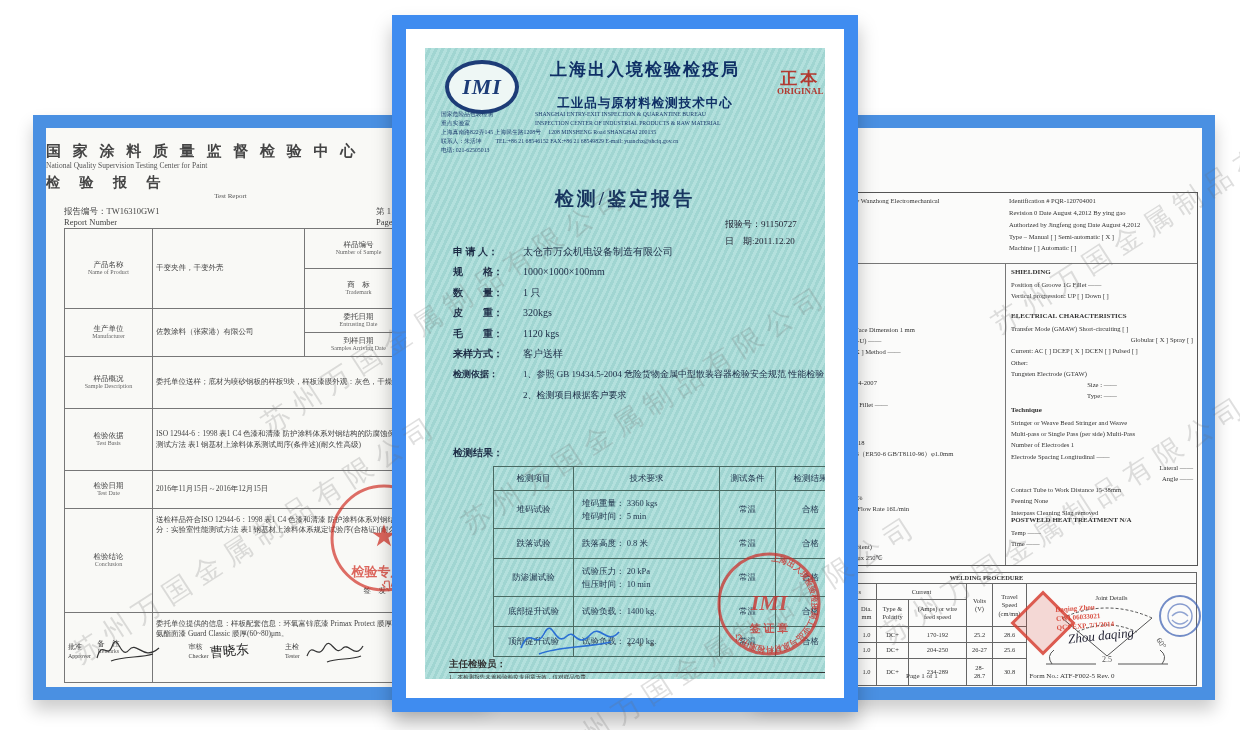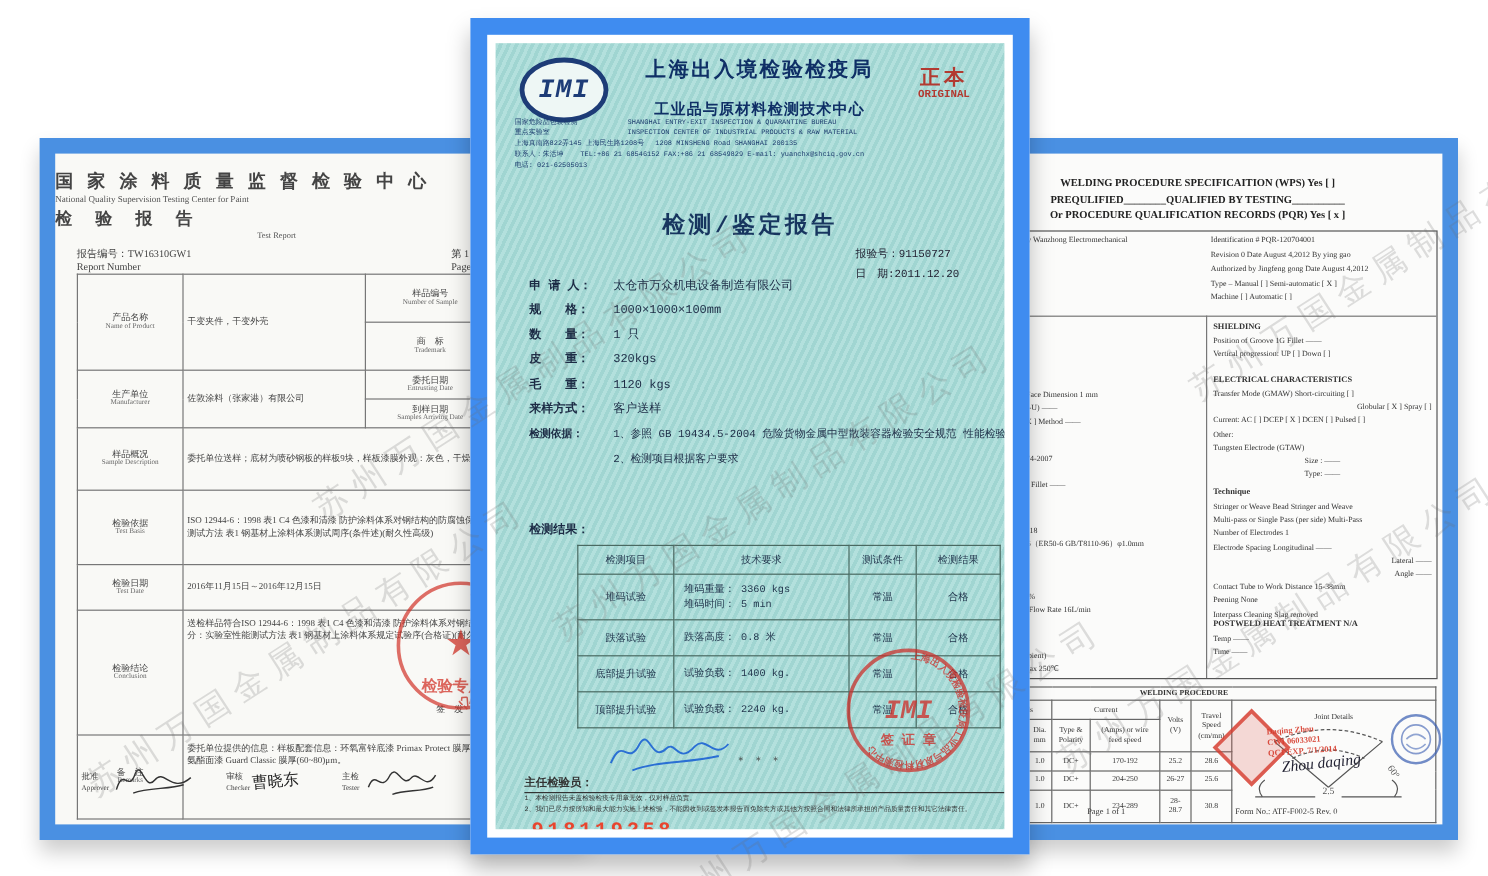--- a/index.html
+++ b/index.html
@@ -4,21 +4,21 @@
 <style>
   html,body{margin:0;padding:0;background:#ffffff;}
   body{width:1240px;height:730px;position:relative;overflow:hidden;
        font-family:"Liberation Serif", serif;color:#333;}
   .doc{position:absolute;box-sizing:border-box;}
   .doc-left{left:33px;top:115px;width:455px;height:585px;border:13px solid #4a90e2;
             background:#f9f9f6;box-shadow:0 10px 16px rgba(0,0,0,.20);z-index:10;}
   .doc-right{left:755px;top:115px;width:460px;height:585px;border:13px solid #4a90e2;
              background:#fbfbfa;box-shadow:0 10px 16px rgba(0,0,0,.20);z-index:10;}
   .doc-center{left:392px;top:15px;width:466px;height:697px;border:14px solid #3f8cf0;
-              background:#ffffff;padding:7px;z-index:20;box-shadow:0 12px 18px rgba(0,0,0,.25);font-family:Liberation Mono, monospace;}
+              background:#ffffff;padding:19px;z-index:20;box-shadow:0 12px 18px rgba(0,0,0,.25);}
   .paper{position:relative;width:100%;height:100%;overflow:hidden;}
   .center-paper{background:
       repeating-linear-gradient(115deg, rgba(255,255,255,.12) 0 3px, rgba(0,90,90,.05) 3px 6px),
       #a9dcd8;}
   .wm{position:absolute;z-index:40;pointer-events:none;transform:rotate(-33deg);
       font-size:28px;letter-spacing:8px;color:rgba(110,110,110,.22);white-space:nowrap;
       font-family:"Liberation Sans", sans-serif;}
   
   .ld-title{position:absolute;left:0;right:60px;top:14px;text-align:left;
             font-size:15px;font-weight:bold;letter-spacing:4px;color:#444;}
@@ -218,25 +218,20 @@
       <span>主检</span><br><span style="font-size:6px">Tester</span></span>
     <svg class="ld-sig" width="66" height="30" viewBox="0 0 66 30">
       <path d="M6,20 C12,4 16,26 24,10 C30,0 34,22 42,12 C48,6 54,24 62,10 M26,26 C36,22 50,24 60,20" fill="none" stroke="#333" stroke-width="1.2"></path>
         </svg>
   </div>
  </div>
 </div>
 
 <div class="doc doc-right rd">
  <div class="paper">
-  <div class="rd-titles">
-    <div>WELDING PROCEDURE SPECIFICAITION (WPS)    Yes [   ]</div>
-    <div>PREQULIFIED________QUALIFIED BY TESTING__________</div>
-    <div>Or PROCEDURE QUALIFICATION RECORDS (PQR)    Yes [ x ]</div>
-  </div>
 
   <div class="rd-box">
     <div class="rd-info">
       <div class="rd-col-l">
         <div>Company Name  Taicang  City  Wanzhong  Electromechanical</div>
         <div>Manufacture Co.Ltd</div>
         <div>Welding Process    GMAW</div>
         <div>Supporting PQR Nos.    ——</div>
       </div>
       <div class="rd-col-r">
@@ -483,20 +478,27 @@
 堆码时间：  5 min</td>
      <td>常温</td>
             <td>合格</td>
    </tr>
    <tr style="height:30px">
      <td>跌落试验</td>
             <td class="req">跌落高度：  0.8 米</td>
      <td>常温</td>
             <td>合格</td>
    </tr>
+   <tr style="height:38px">
+     <td>防渗漏试验</td>
+            <td class="req">试验压力：  20 kPa
+恒压时间：  10 min</td>
+     <td>常温</td>
+            <td>合格</td>
+   </tr>
    <tr style="height:30px">
      <td>底部提升试验</td>
             <td class="req">试验负载：  1400 kg.</td>
      <td>常温</td>
             <td>合格</td>
    </tr>
    <tr style="height:30px">
      <td>顶部提升试验</td>
             <td class="req">试验负载：  2240 kg.</td>
      <td>常温</td>

